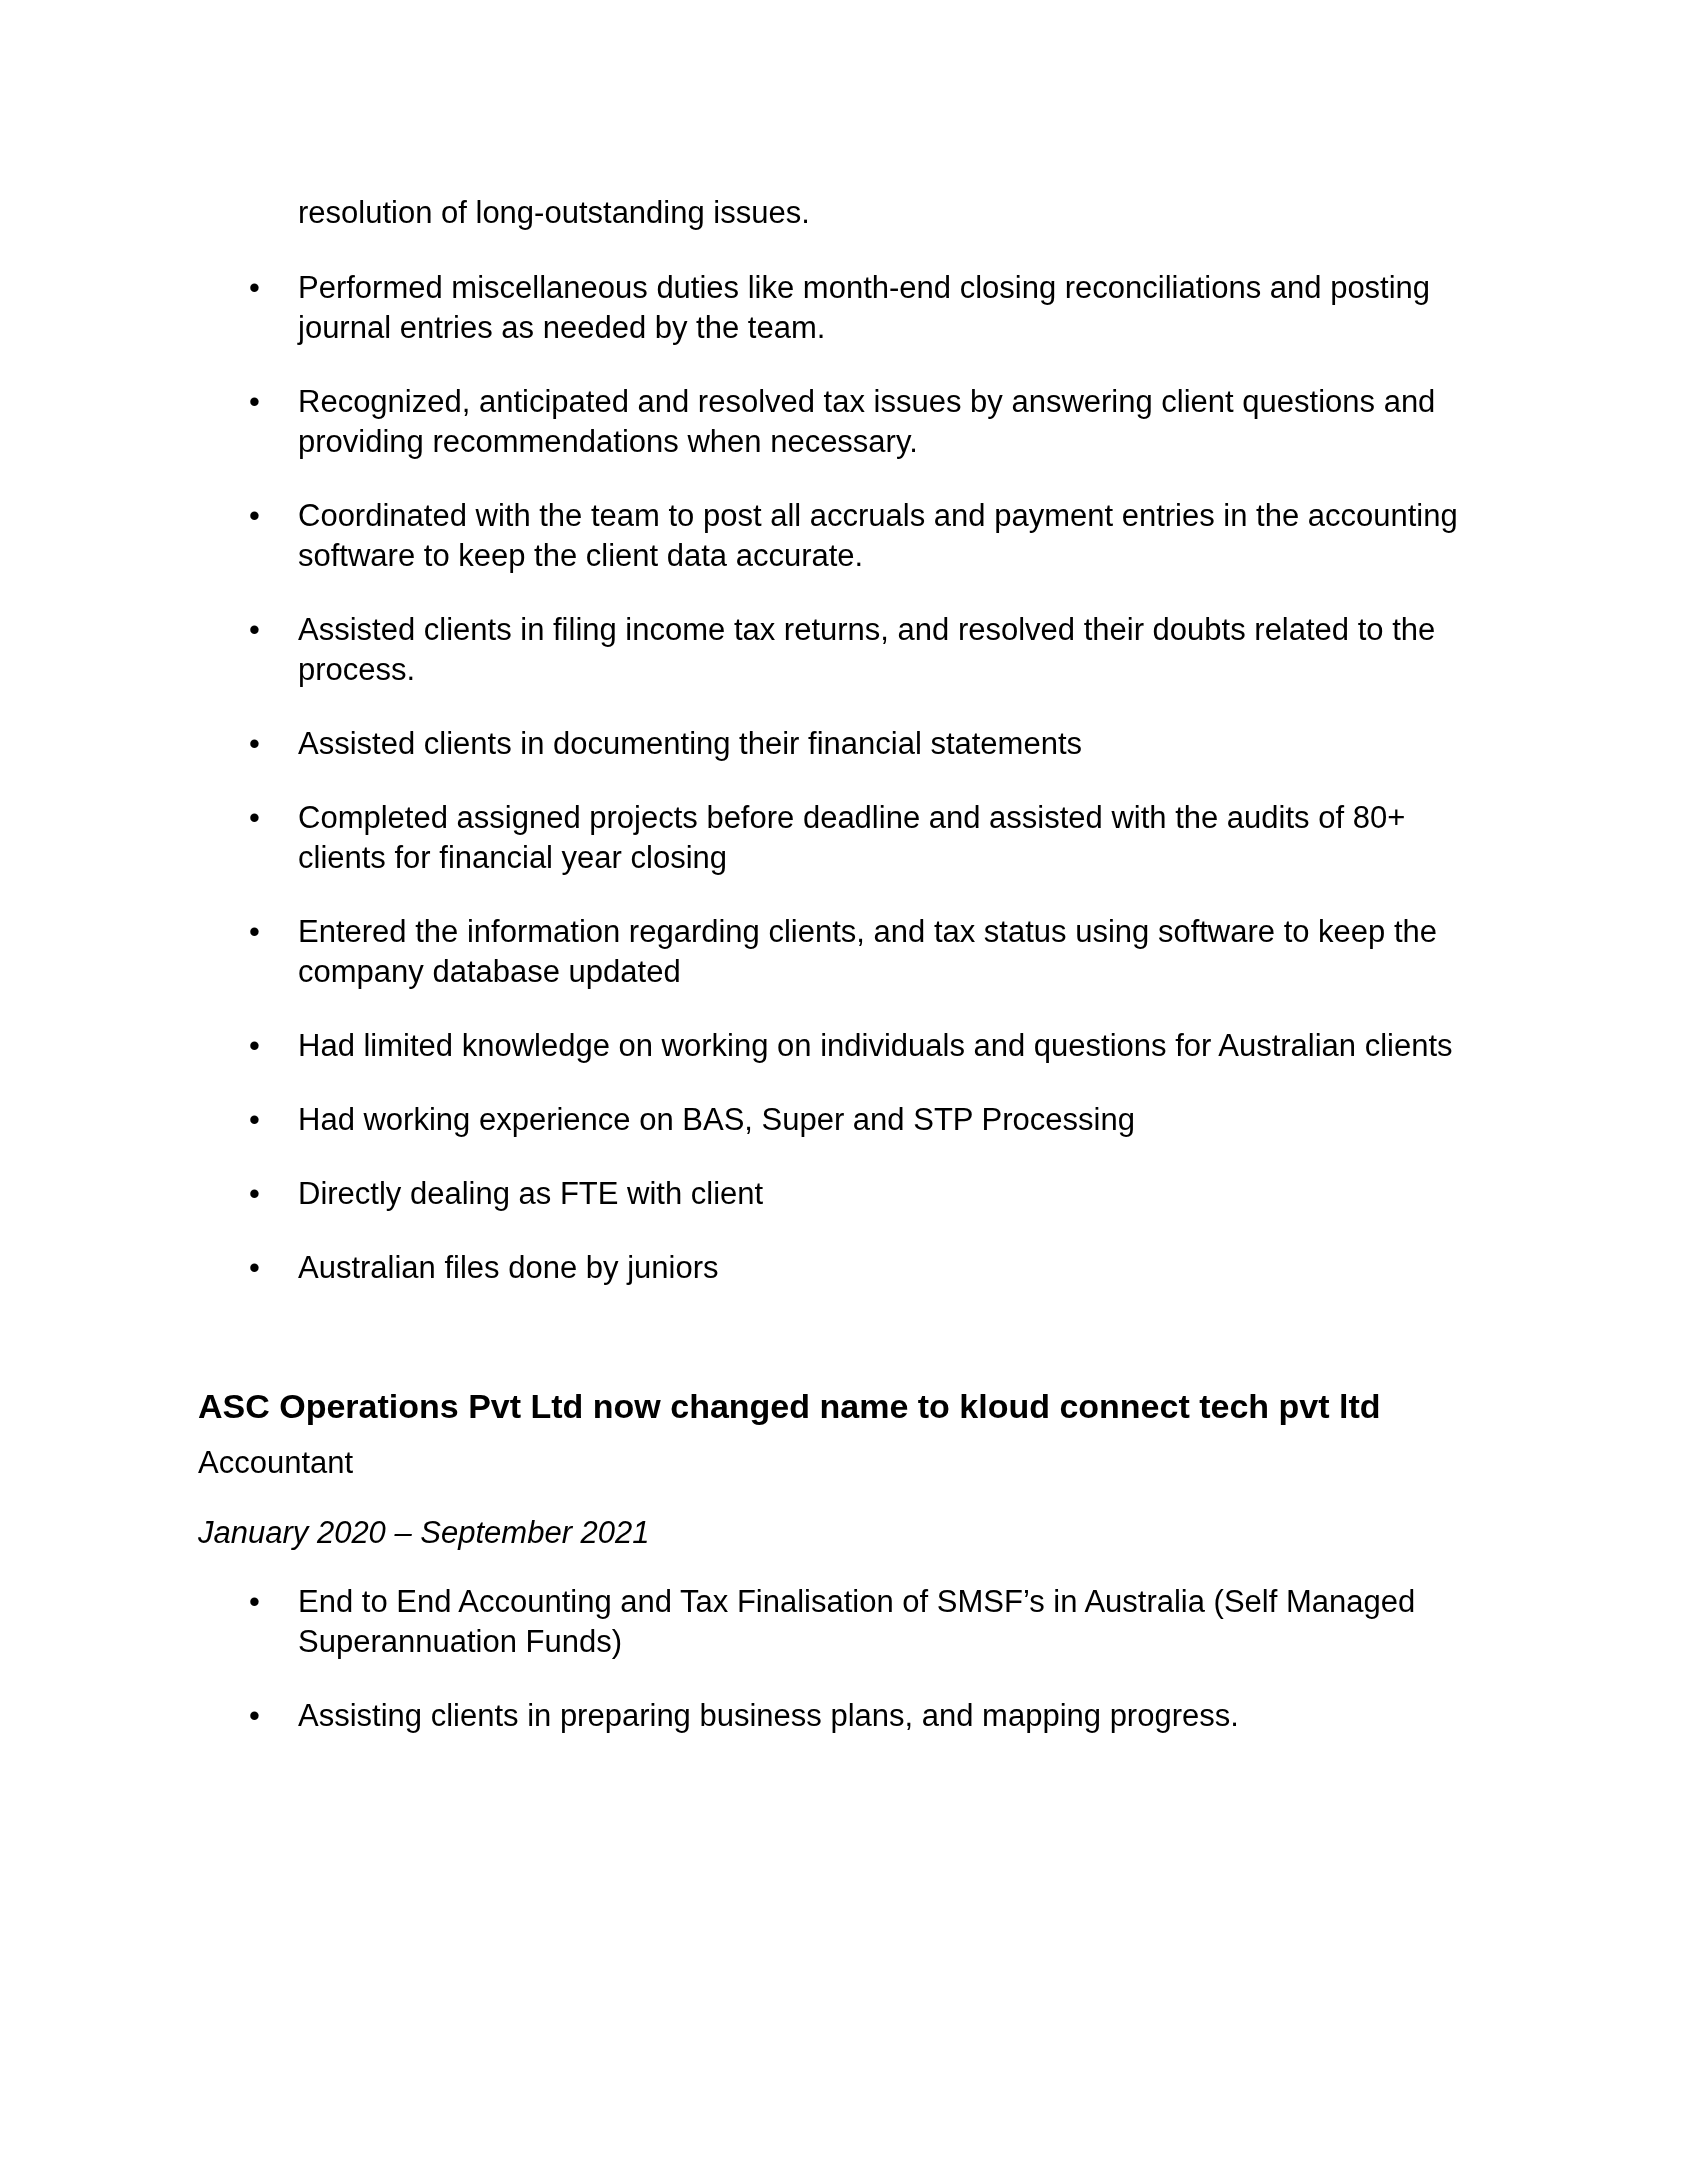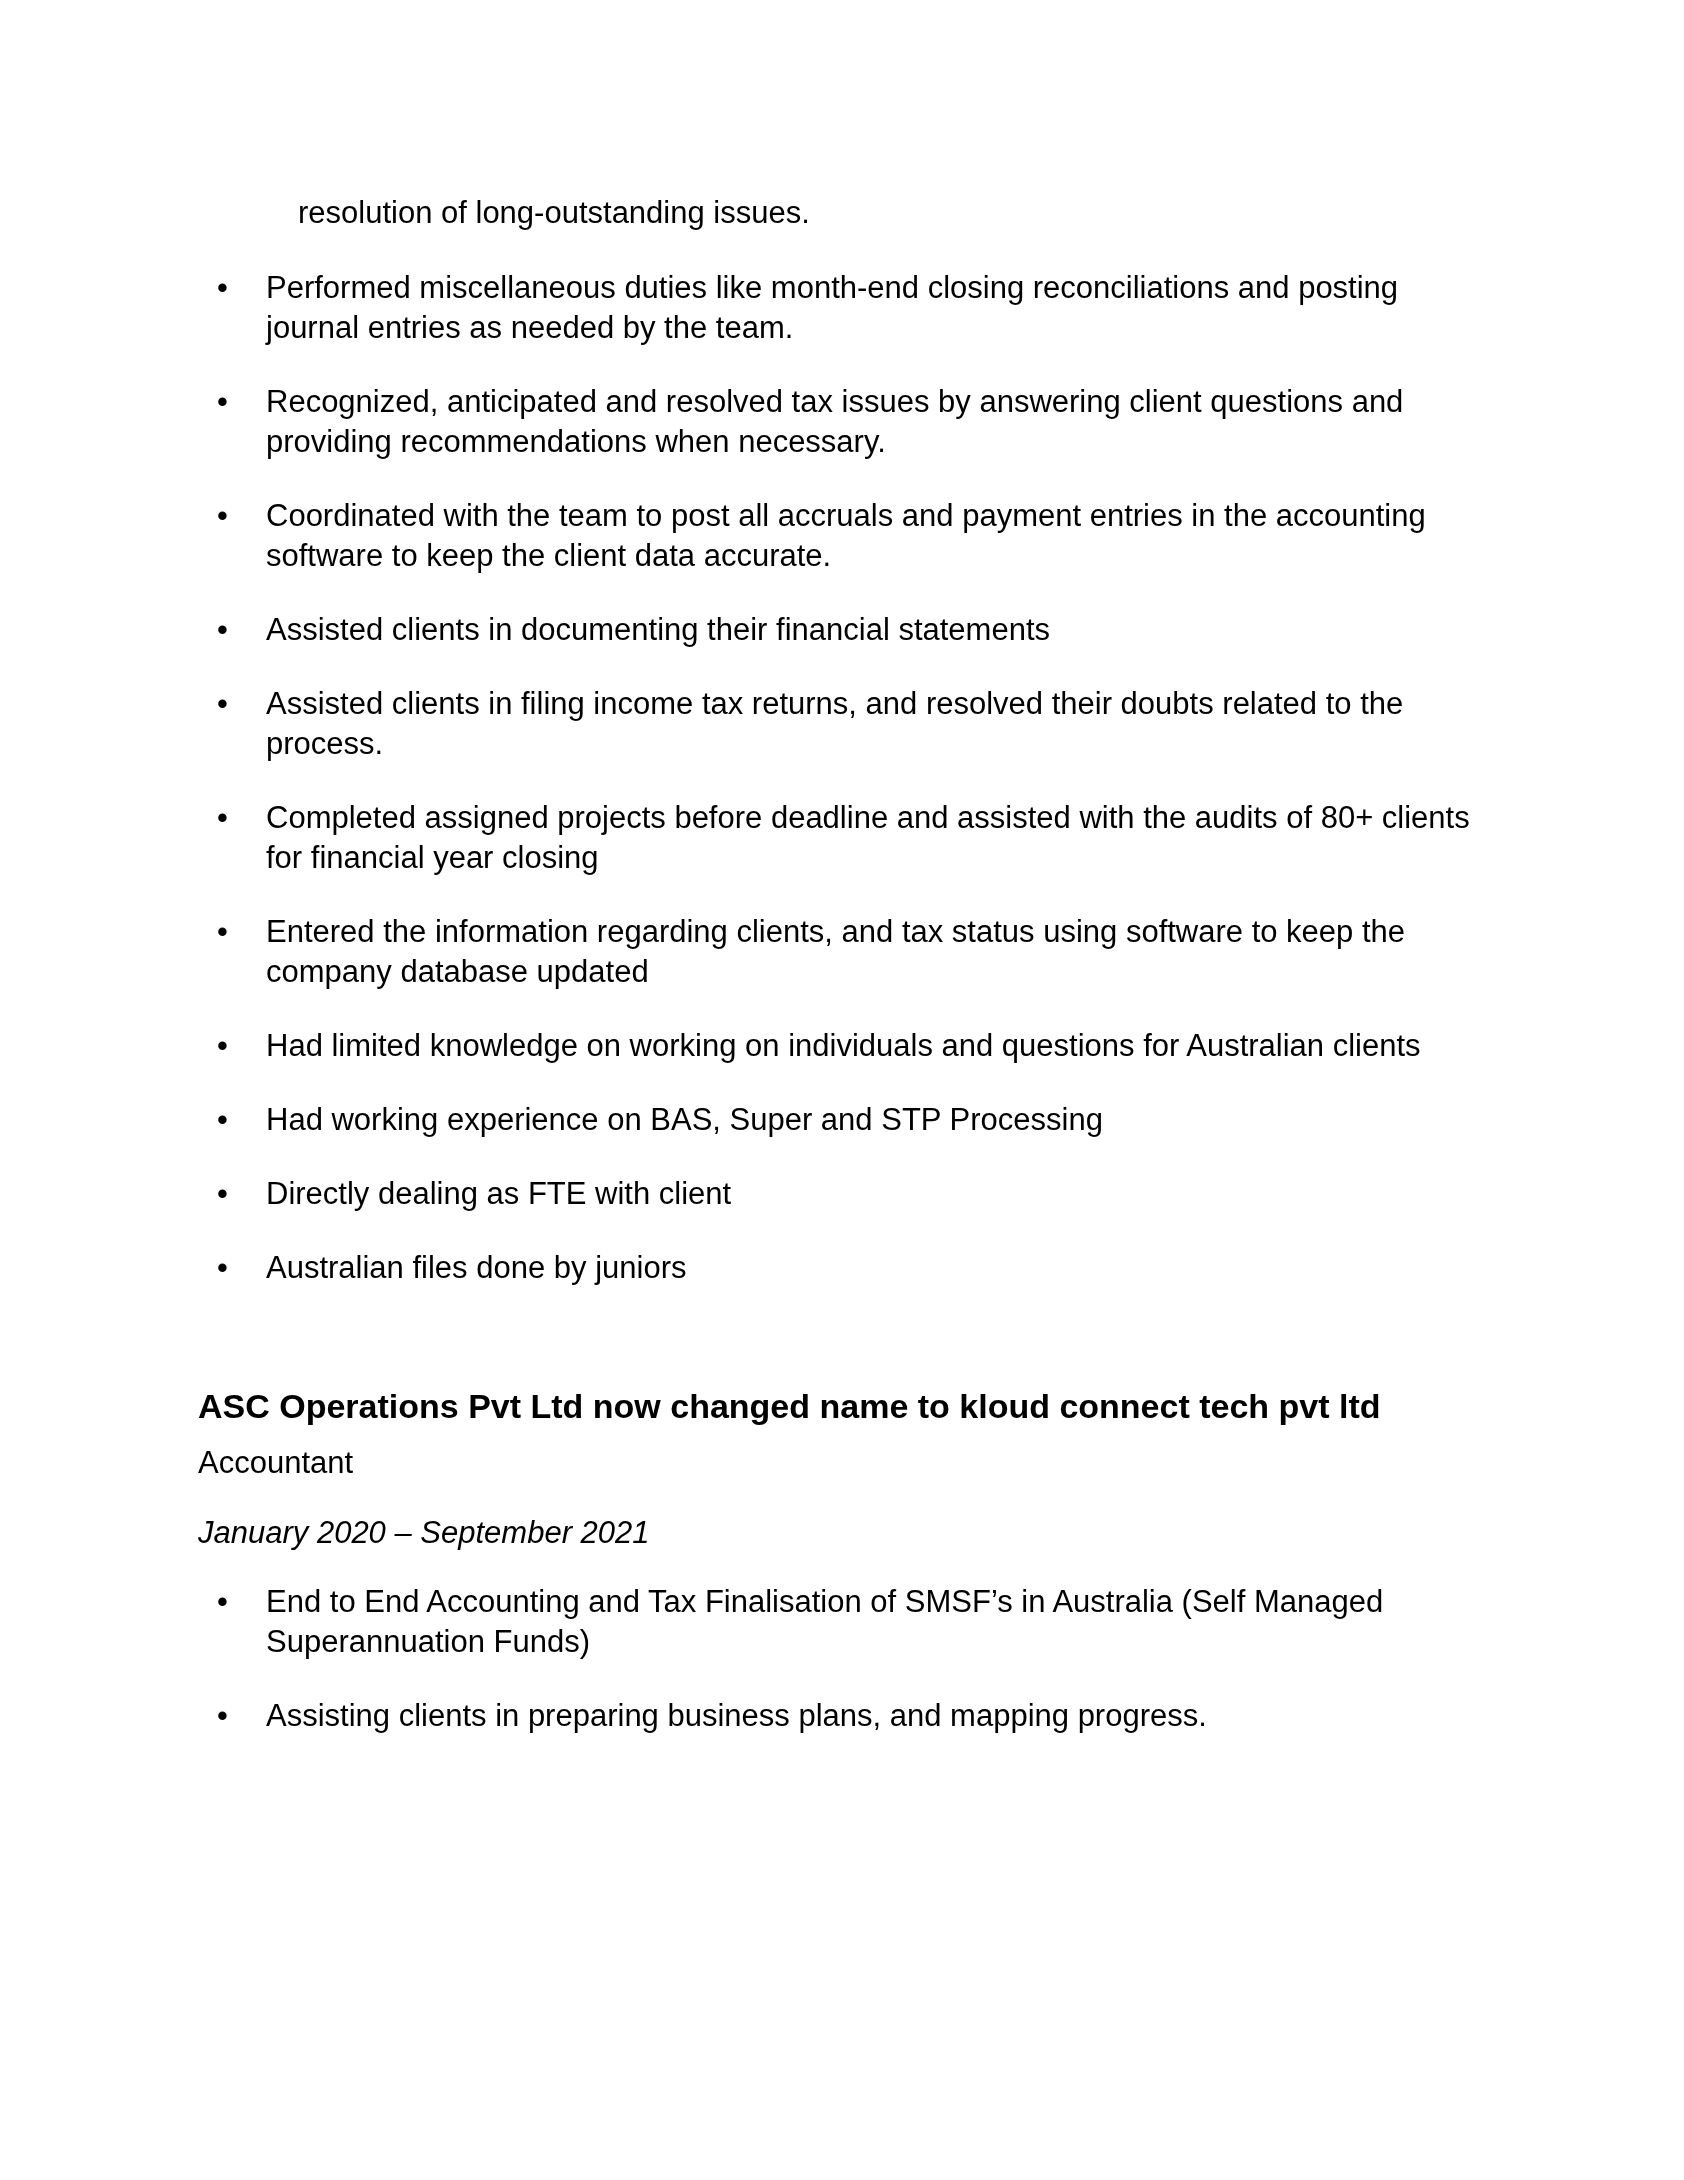--- a/index.html
+++ b/index.html
@@ -29,21 +29,21 @@
   .cont-line {
     margin: 0 0 35px 100px;
   }
   ul.bullets {
     list-style: none;
     margin: 0;
     padding: 0;
   }
   ul.bullets li {
     position: relative;
-    margin: 0 0 34px 68px;
+    margin: 0 0 34px 100px;
   }
   ul.bullets li::before {
     content: "\2022";
     position: absolute;
     left: -49px;
     top: 0;
   }
   h2.heading {
     font-size: 34px;
     line-height: 40px;
@@ -58,22 +58,22 @@
 
 <div class="page">
   <div class="content">
 
     <p class="cont-line">resolution of long-outstanding issues.</p>
 
     <ul class="bullets">
         <li>Performed miscellaneous duties like month-end closing reconciliations and posting journal entries as needed by the team.</li>
         <li>Recognized, anticipated and resolved tax issues by answering client questions and providing recommendations when necessary.</li>
         <li>Coordinated with the team to post all accruals and payment entries in the accounting software to keep the client data accurate.</li>
+        <li>Assisted clients in filing income tax returns, and resolved their doubts related to the process.</li>
         <li>Assisted clients in documenting their financial statements</li>
-        <li>Assisted clients in filing income tax returns, and resolved their doubts related to the process.</li>
         <li>Completed assigned projects before deadline and assisted with the audits of 80+ clients for financial year closing</li>
         <li>Entered the information regarding clients, and tax status using software to keep the company database updated</li>
         <li>Had limited knowledge on working on individuals and questions for Australian clients</li>
         <li>Had working experience on BAS, Super and STP Processing</li>
         <li>Directly dealing as FTE with client</li>
         <li>Australian files done by juniors</li>
       </ul>
 
     <h2 class="heading">ASC Operations Pvt Ltd now changed name to kloud connect tech pvt ltd</h2>
 

